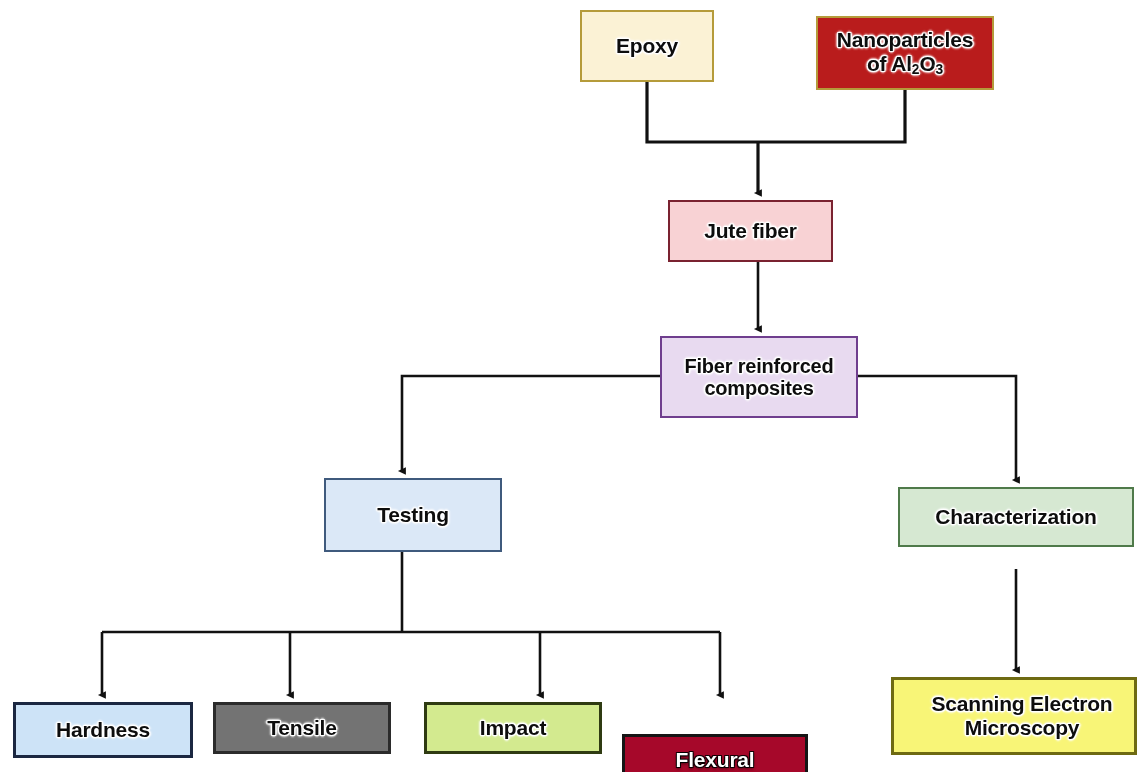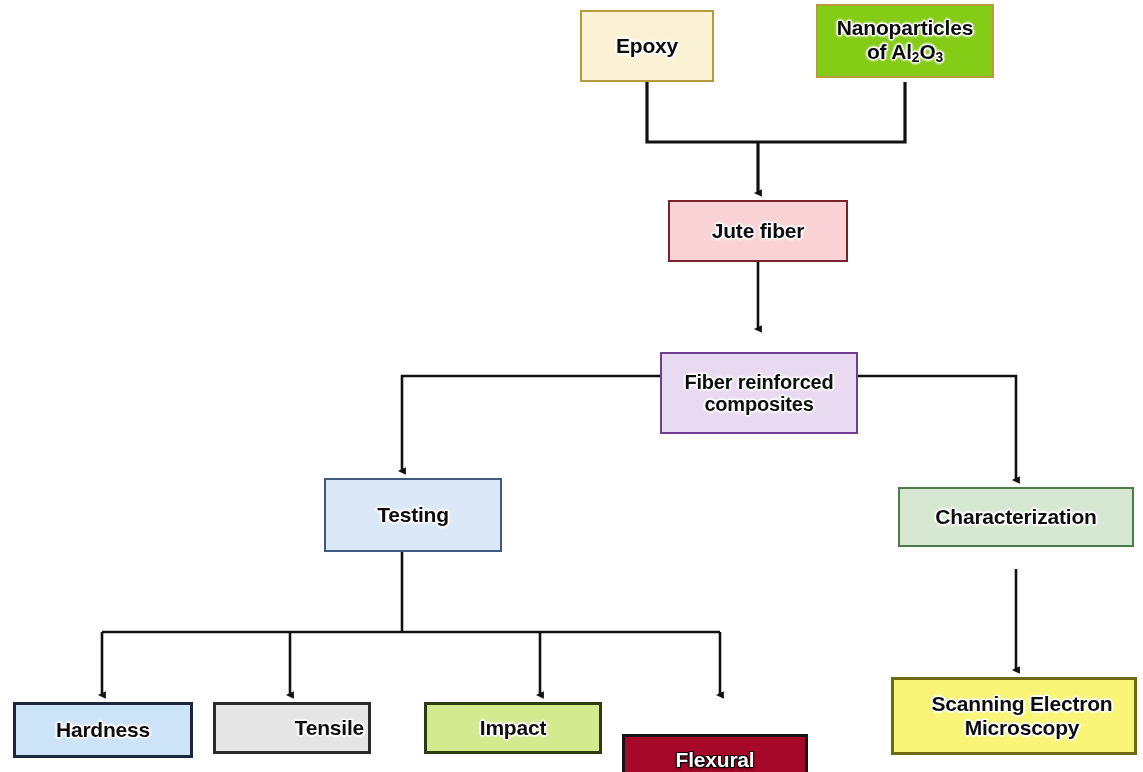--- a/index.html
+++ b/index.html
@@ -89,42 +89,42 @@
     <path d="M102,632 L102,695" fill="none" stroke="#111111" stroke-width="2.6" marker-end="url(#arrowhead)"></path>
     <path d="M290,632 L290,695" fill="none" stroke="#111111" stroke-width="2.6" marker-end="url(#arrowhead)"></path>
     <path d="M540,632 L540,695" fill="none" stroke="#111111" stroke-width="2.6" marker-end="url(#arrowhead)"></path>
     <path d="M720,632 L720,695" fill="none" stroke="#111111" stroke-width="2.6" marker-end="url(#arrowhead)"></path>
   </svg>
 
   <div id="nodes-layer">
       <div class="node" style="left: 580px; top: 10px; width: 134px; height: 72px; background: rgb(251, 242, 213); border-color: rgb(181, 155, 58); border-width: 2px; font-size: 21px; color: rgb(13, 13, 13);">
         <span class="label">Epoxy</span>
       </div>
-      <div class="node" style="left: 816px; top: 4px; width: 178px; height: 74px; background: #84cc16; border-color: rgb(181, 155, 58); border-width: 2px; font-size: 21px; color: rgb(13, 13, 13);">
+      <div class="node" style="left: 816px; top: 16px; width: 178px; height: 74px; background: #b91c1c; border-color: rgb(181, 155, 58); border-width: 2px; font-size: 21px; color: rgb(13, 13, 13);">
         <span class="label">Nanoparticles<br>of Al<sub>2</sub>O<sub>3</sub></span>
       </div>
-      <div class="node" style="left: 668px; top: 200px; width: 180px; height: 62px; background: rgb(248, 210, 212); border-color: rgb(122, 34, 48); border-width: 2px; font-size: 21px; color: rgb(13, 13, 13);">
+      <div class="node" style="left: 668px; top: 200px; width: 165px; height: 62px; background: rgb(248, 210, 212); border-color: rgb(122, 34, 48); border-width: 2px; font-size: 21px; color: rgb(13, 13, 13);">
         <span class="label">Jute fiber</span>
       </div>
-      <div class="node" style="left: 660px; top: 352px; width: 198px; height: 82px; background: rgb(232, 218, 240); border-color: rgb(111, 62, 142); border-width: 2px; font-size: 20px; color: rgb(13, 13, 13);">
+      <div class="node" style="left: 660px; top: 336px; width: 198px; height: 82px; background: rgb(232, 218, 240); border-color: rgb(111, 62, 142); border-width: 2px; font-size: 20px; color: rgb(13, 13, 13);">
         <span class="label">Fiber reinforced<br>composites</span>
       </div>
       <div class="node" style="left: 324px; top: 478px; width: 178px; height: 74px; background: rgb(219, 232, 247); border-color: rgb(63, 90, 125); border-width: 2px; font-size: 21px; color: rgb(13, 13, 13);">
         <span class="label">Testing</span>
       </div>
       <div class="node" style="left: 898px; top: 487px; width: 236px; height: 60px; background: rgb(214, 232, 210); border-color: rgb(79, 122, 74); border-width: 2px; font-size: 21px; color: rgb(13, 13, 13);">
         <span class="label">Characterization</span>
       </div>
       <div class="node" style="left: 891px; top: 677px; width: 246px; height: 78px; background: rgb(248, 245, 119); border-color: rgb(110, 106, 18); border-width: 3px; font-size: 21px; color: rgb(13, 13, 13); padding-left: 16px;">
         <span class="label">Scanning Electron<br>Microscopy</span>
       </div>
       <div class="node" style="left: 13px; top: 702px; width: 180px; height: 56px; background: rgb(205, 227, 247); border-color: rgb(27, 39, 65); border-width: 3px; font-size: 21px; color: rgb(13, 13, 13);">
         <span class="label">Hardness</span>
       </div>
-      <div class="node" style="left: 213px; top: 702px; width: 158px; height: 52px; background: #e5e5e5; border-color: rgb(43, 43, 43); border-width: 3px; font-size: 21px; color: rgb(13, 13, 13); justify-content: flex-end;">
+      <div class="node" style="left: 213px; top: 702px; width: 178px; height: 52px; background: #737373; border-color: rgb(43, 43, 43); border-width: 3px; font-size: 21px; color: rgb(13, 13, 13);">
         <span class="label">Tensile</span>
       </div>
       <div class="node" style="left: 424px; top: 702px; width: 178px; height: 52px; background: rgb(211, 234, 143); border-color: rgb(47, 59, 18); border-width: 3px; font-size: 21px; color: rgb(13, 13, 13);">
         <span class="label">Impact</span>
       </div>
       <div class="node inverted" style="left: 622px; top: 702px; width: 186px; height: 52px; background: rgb(166, 8, 42); border-color: rgb(21, 21, 21); border-width: 3px; font-size: 21px; color: rgb(255, 255, 255); margin-top: 32px;">
         <span class="label">Flexural</span>
       </div>
     </div>
 

